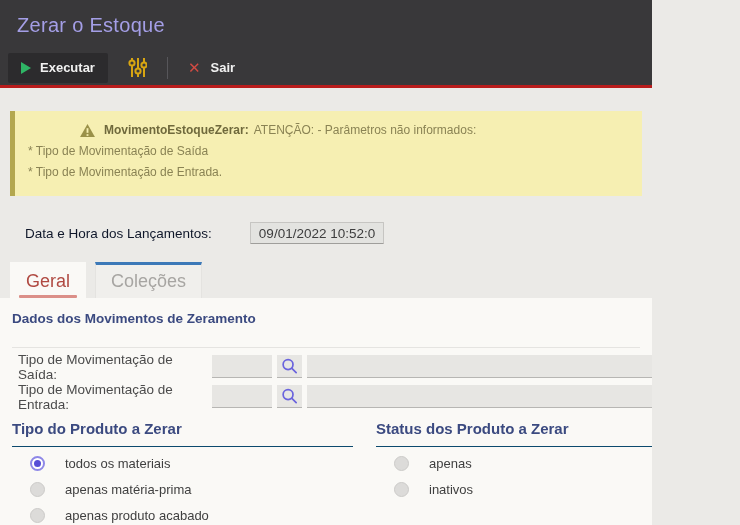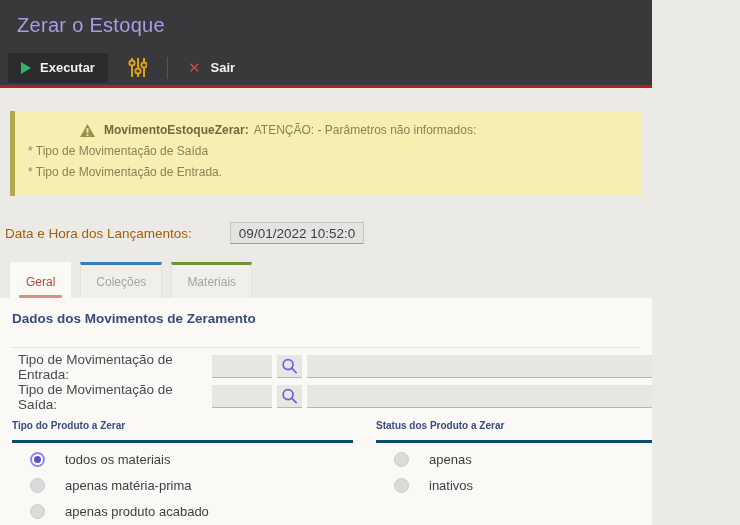--- a/index.html
+++ b/index.html
@@ -35,32 +35,32 @@
     background:#f6efb2;border-left:5px solid #b3a74f;
     padding:9px 14px 0 13px;
     color:#8a8354;font-size:12px;line-height:21px;
   }
   .warn-head{padding-left:52px;display:flex;align-items:center;}
   .warn-tri{margin-right:9px;display:inline-flex;}
   .warn-src{font-weight:bold;color:#6f693c;margin-right:5px;white-space:nowrap;}
 
   
   .date-row{margin-top:26px;padding-left:5px;display:flex;align-items:center;height:22px;}
-  .date-row label{font-size:13.5px;color:#a16207;}
+  .date-row label{font-size:13.5px;color:#0f172a;margin-left:20px;}
   .date-input{
     margin-left:38px;width:134px;height:22px;box-sizing:border-box;
     background:#e3e3e0;border:1px solid #c6c5c2;border-bottom-color:#9f9e9b;
     font-family:inherit;font-size:13.5px;color:#3d3d3d;padding:0 8px;border-radius:1px;
   }
 
   
   .tabs{margin:18px 0 0 10px;display:flex;height:36px;}
   .tab{
     position:relative;display:flex;align-items:center;justify-content:center;
-    padding:0 15px;margin-right:9px;font-size:12px;cursor:pointer;box-sizing:border-box;
+    padding:0 15px;margin-right:9px;font-size:18px;cursor:pointer;box-sizing:border-box;
     background:#f0efec;color:#a7a5a2;border-top:3px solid transparent;
     border-left:1px solid #e4e3e0;border-right:1px solid #e4e3e0;
   }
   .tab.active{background:#faf9f6;color:#b04a42;border-left-color:transparent;border-right-color:transparent;}
   .tab.active::after{content:"";position:absolute;left:8px;right:8px;bottom:0;height:3px;background:#db8f88;border-radius:1px;}
 
   
   .panel{background:#faf9f6;height:227px;box-sizing:border-box;}
   .section-title{
     margin:0 12px;padding:13px 0 21px 0;border-bottom:1px solid #e5e4e1;
@@ -75,22 +75,22 @@
     width:27px;height:23px;margin-left:5px;background:#e7e6e3;border:none;border-bottom:1px solid #b7b6b3;
     display:flex;align-items:center;justify-content:center;cursor:pointer;box-sizing:border-box;padding:0;
   }
   .inp-desc{width:375px;margin-left:5px;}
 
   
   .groups{display:flex;margin-top:12px;}
   .group-left{margin-left:12px;width:383px;}
   .group-right{margin-left:23px;width:310px;}
   .group-title{
-    font-size:10px;font-weight:bold;color:#3b4a80;
-    padding-bottom:9px;border-bottom:3px solid #0c4a6e;
+    font-size:15px;font-weight:bold;color:#3b4a80;
+    padding-bottom:9px;border-bottom:1px solid #0c4a6e;
   }
   .radio-row{display:flex;align-items:center;margin:6px 0 0 18px;height:20px;cursor:pointer;}
   .radio-row:first-of-type{margin-top:11px;}
   .radio{
     width:15px;height:15px;border-radius:50%;box-sizing:border-box;
     background:#dcdbd9;border:1px solid #cccbc9;flex:none;
     display:flex;align-items:center;justify-content:center;
   }
   .radio-row.on .radio{background:#ffffff;border:2px solid #8e88e7;}
   .radio-row.on .radio::after{content:"";width:7px;height:7px;border-radius:50%;background:#574fd6;}
@@ -150,52 +150,49 @@
       <input class="date-input" type="text" readonly="" value="09/01/2022 10:52:00" style="">
     </div>
 
     <div class="tabs">
       <div class="tab active">
         <span>Geral</span>
       </div>
       <div class="tab" style="border-top-color: rgb(60, 121, 184);">
         <span>Coleções</span>
       </div>
-      <div class="tab" style="border-top-color: rgb(111, 146, 59);">
-        <span>Materiais</span>
-      </div>
     </div>
 
     <div class="panel">
       <div class="section-title">Dados dos Movimentos de Zeramento</div>
+
+      <div class="field-row">
+        <span class="field-label">Tipo de Movimentação de Saída:</span>
+        <input class="inp inp-code" type="text" value="" style="">
+        <button class="mag-btn">
+          <svg width="19" height="19" viewBox="0 0 20 20">
+            <circle cx="8.5" cy="8" r="5.2" fill="none" stroke="#6a63dd" stroke-width="1.8"></circle>
+            <line x1="12.5" y1="12" x2="17" y2="16.5" stroke="#6a63dd" stroke-width="1.8" stroke-linecap="round"></line>
+          </svg>
+        </button>
+        <input class="inp inp-desc" type="text" readonly="" value="" style="">
+      </div>
 
       <div class="field-row">
         <span class="field-label">Tipo de Movimentação de Entrada:</span>
         <input class="inp inp-code" type="text" value="" style="">
         <button class="mag-btn">
           <svg width="19" height="19" viewBox="0 0 20 20">
             <circle cx="8.5" cy="8" r="5.2" fill="none" stroke="#6a63dd" stroke-width="1.8"></circle>
             <line x1="12.5" y1="12" x2="17" y2="16.5" stroke="#6a63dd" stroke-width="1.8" stroke-linecap="round"></line>
           </svg>
         </button>
         <input class="inp inp-desc" type="text" readonly="" value="" style="">
       </div>
 
-      <div class="field-row">
-        <span class="field-label">Tipo de Movimentação de Saída:</span>
-        <input class="inp inp-code" type="text" value="" style="">
-        <button class="mag-btn">
-          <svg width="19" height="19" viewBox="0 0 20 20">
-            <circle cx="8.5" cy="8" r="5.2" fill="none" stroke="#6a63dd" stroke-width="1.8"></circle>
-            <line x1="12.5" y1="12" x2="17" y2="16.5" stroke="#6a63dd" stroke-width="1.8" stroke-linecap="round"></line>
-          </svg>
-        </button>
-        <input class="inp inp-desc" type="text" readonly="" value="" style="">
-      </div>
-
       <div class="groups">
 
         <div class="group-left">
           <div class="group-title">Tipo do Produto a Zerar</div>
           <div class="radio-row on">
             <span class="radio"></span>
             <span class="radio-label">todos os materiais</span>
           </div>
           <div class="radio-row">
             <span class="radio"></span>

